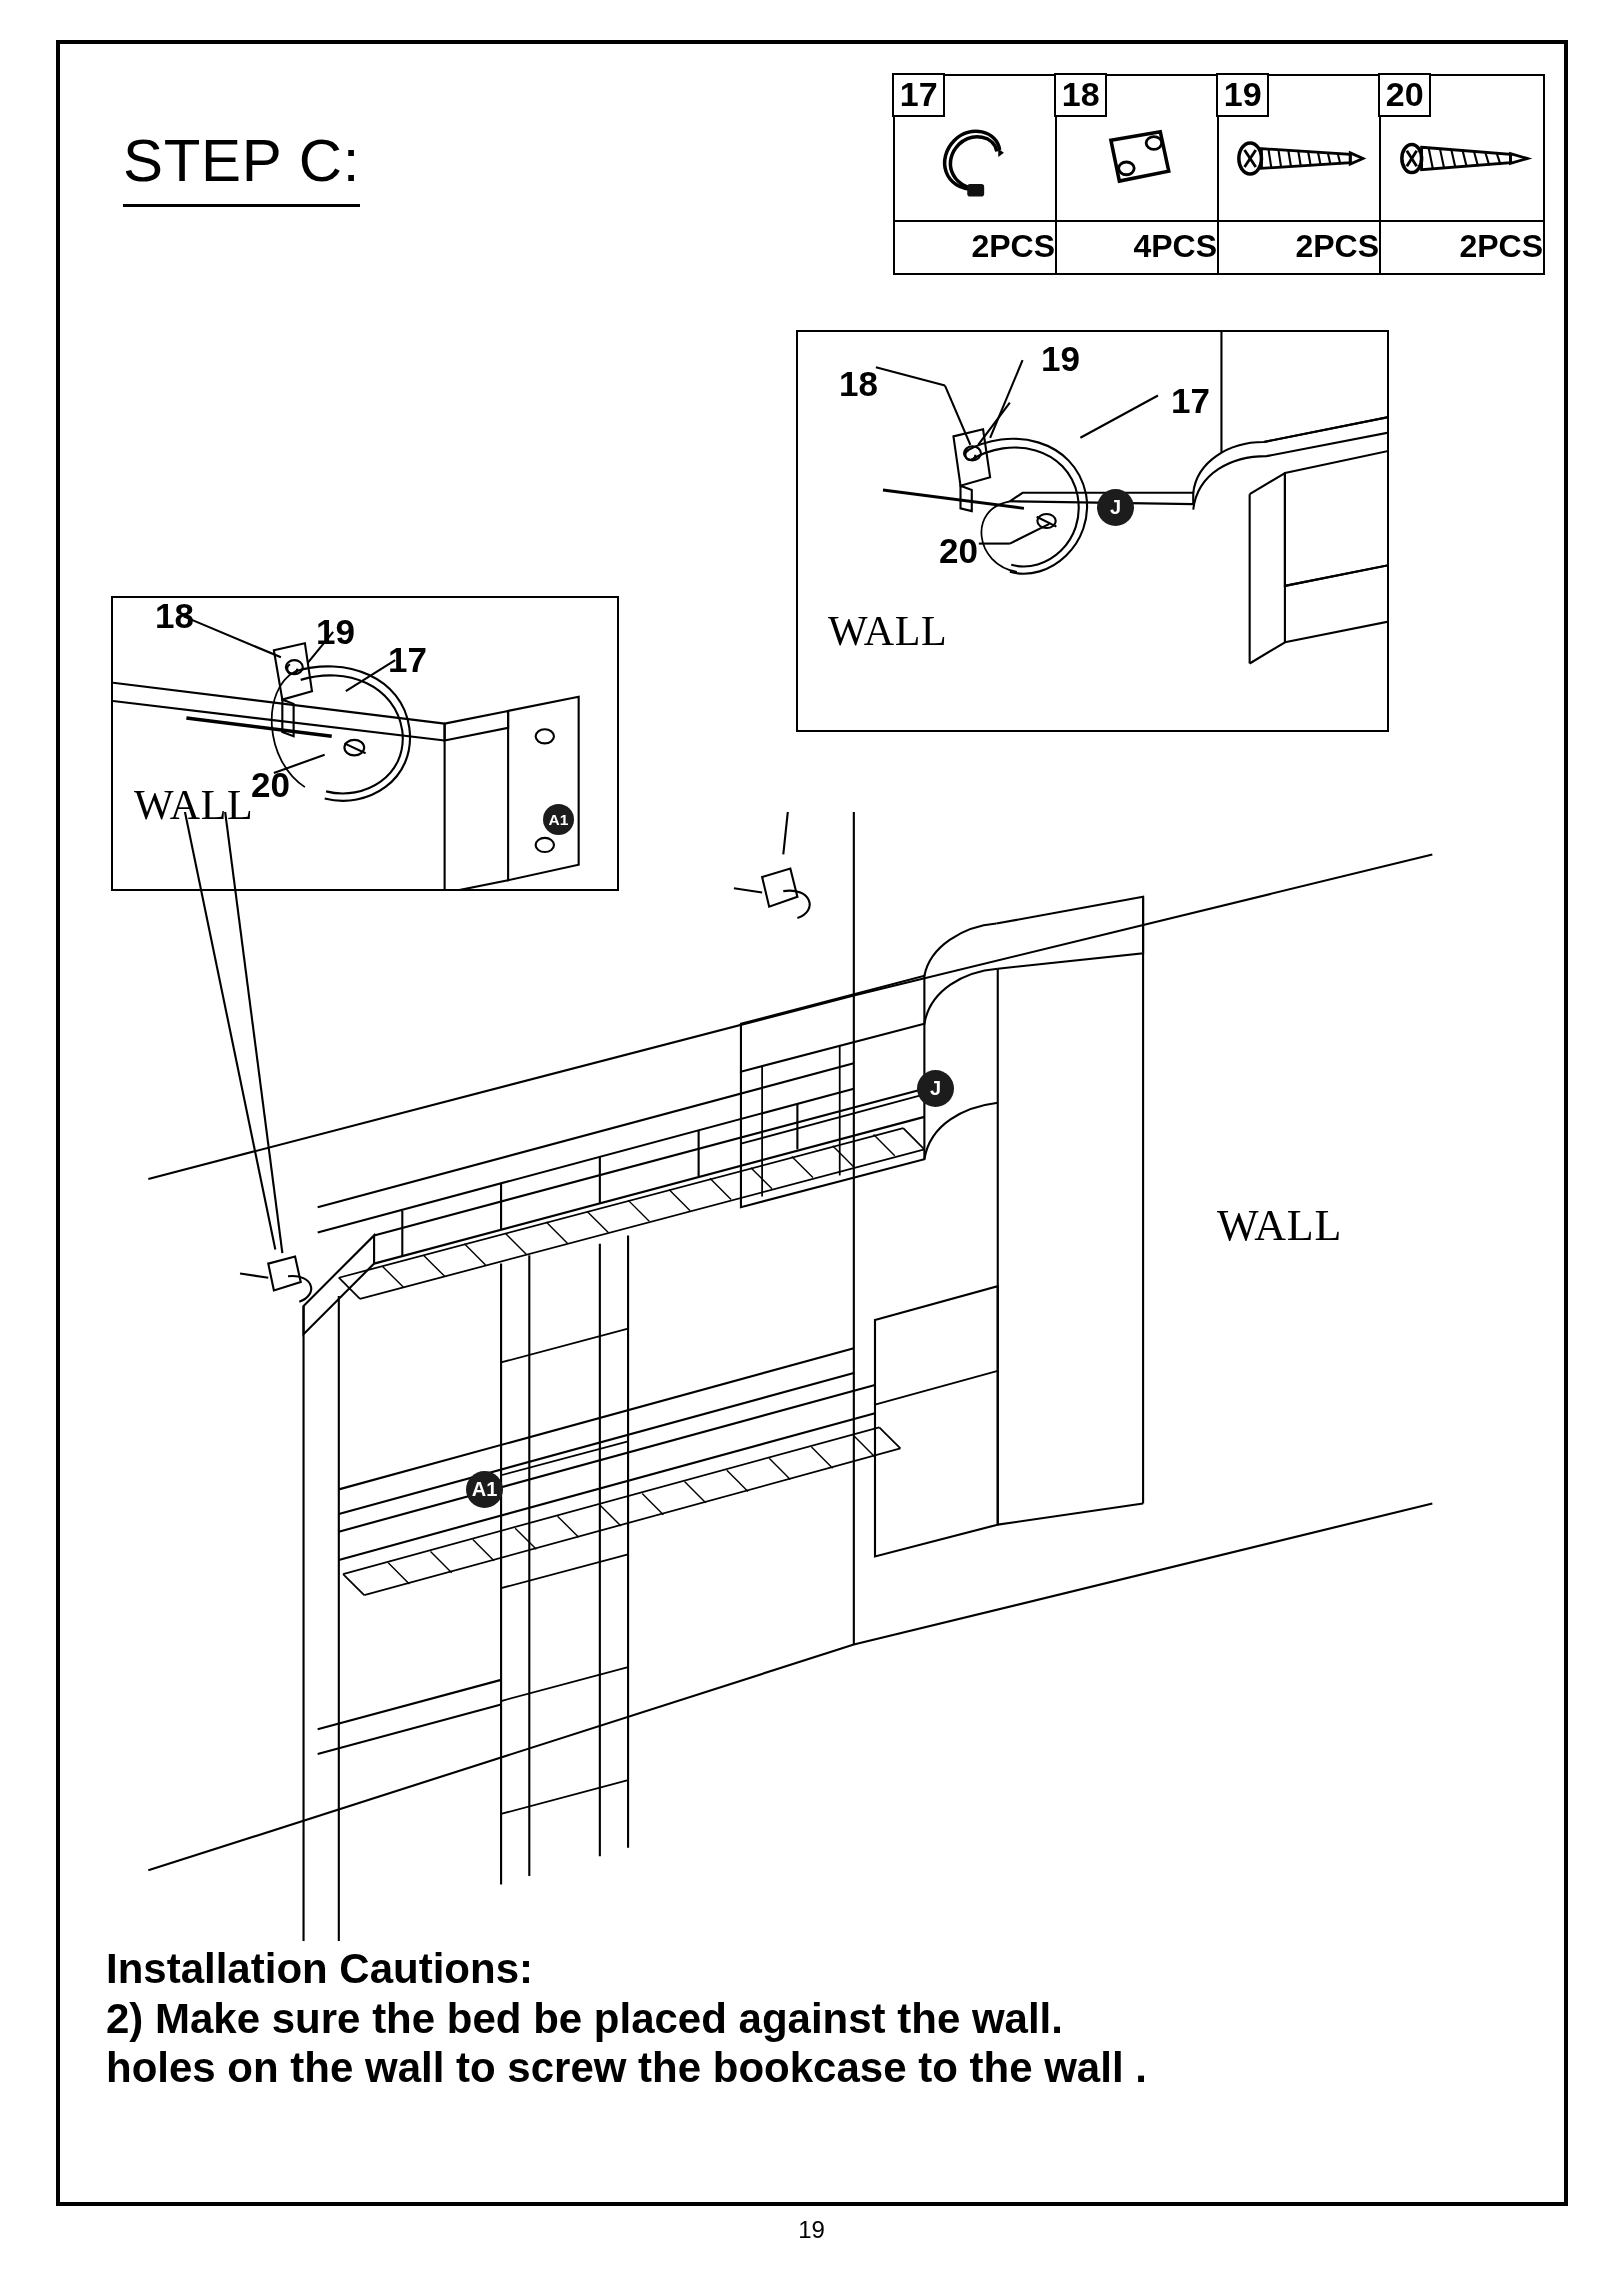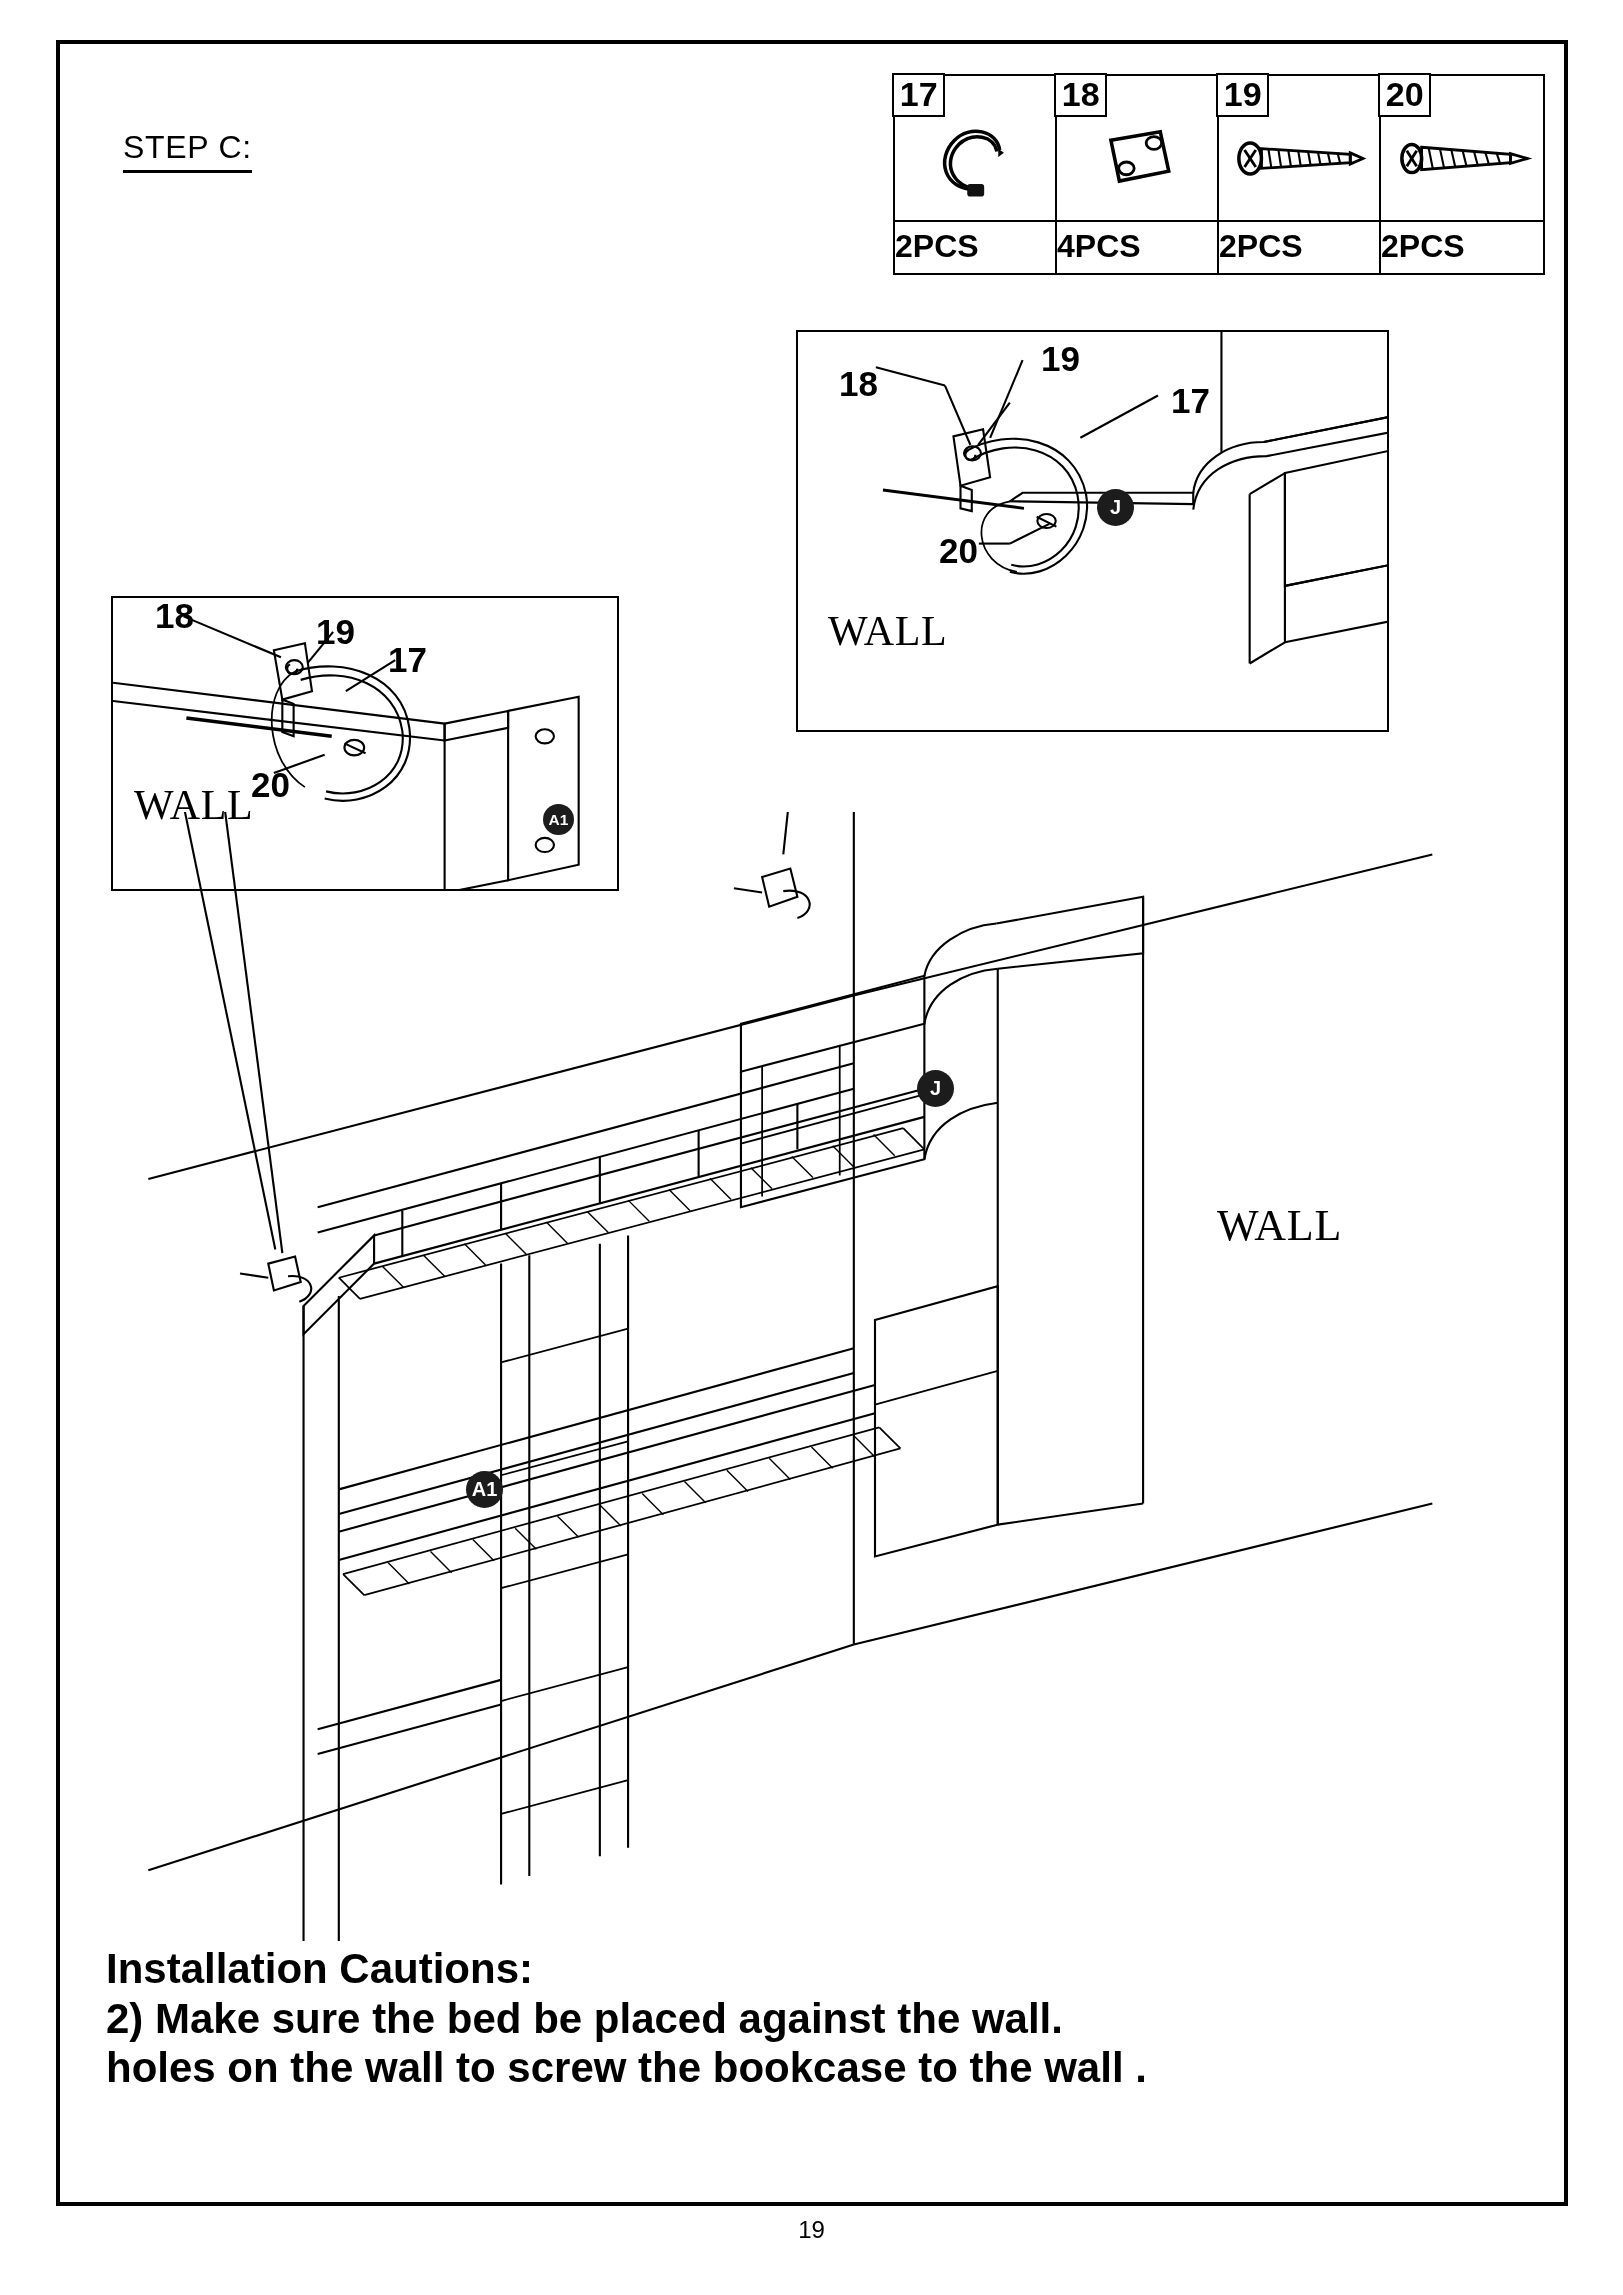--- a/index.html
+++ b/index.html
@@ -14,24 +14,24 @@
     position:absolute;
     left:56px; top:40px;
     width:1512px; height:2166px;
     border:4.2px solid #000;
     box-sizing:border-box;
   }
   
   #step-title {
     position:absolute;
     left:123px; top:131px;
-    font-size:32px; font-weight:normal;
+    font-size:60px; font-weight:normal;
     letter-spacing:0.7px;
     border-bottom:3.5px solid #000;
-    padding-bottom:7px;
+    padding-bottom:13px;
     line-height:1;
   }
   
   #parts-table {
     position:absolute;
     left:893px; top:74px;
     display:flex;
     border:2.8px solid #000;
     box-sizing:border-box;
     background:#fff;
@@ -56,21 +56,21 @@
     min-width:44px;
     text-align:center;
   }
   .part-art {
     height:123px;
     display:flex; align-items:center; justify-content:center;
     padding-top:21px;
   }
   .part-qty {
     border-top:2.8px solid #000;
-    text-align:left;
+    text-align:right;
     font-size:32px; font-weight:bold;
     padding:6.4px 0 7.8px 0;
     background:#fff;
   }
   
   .callout {
     position:absolute;
     border:2.8px solid #000;
     background:#fff;
     box-sizing:border-box;

